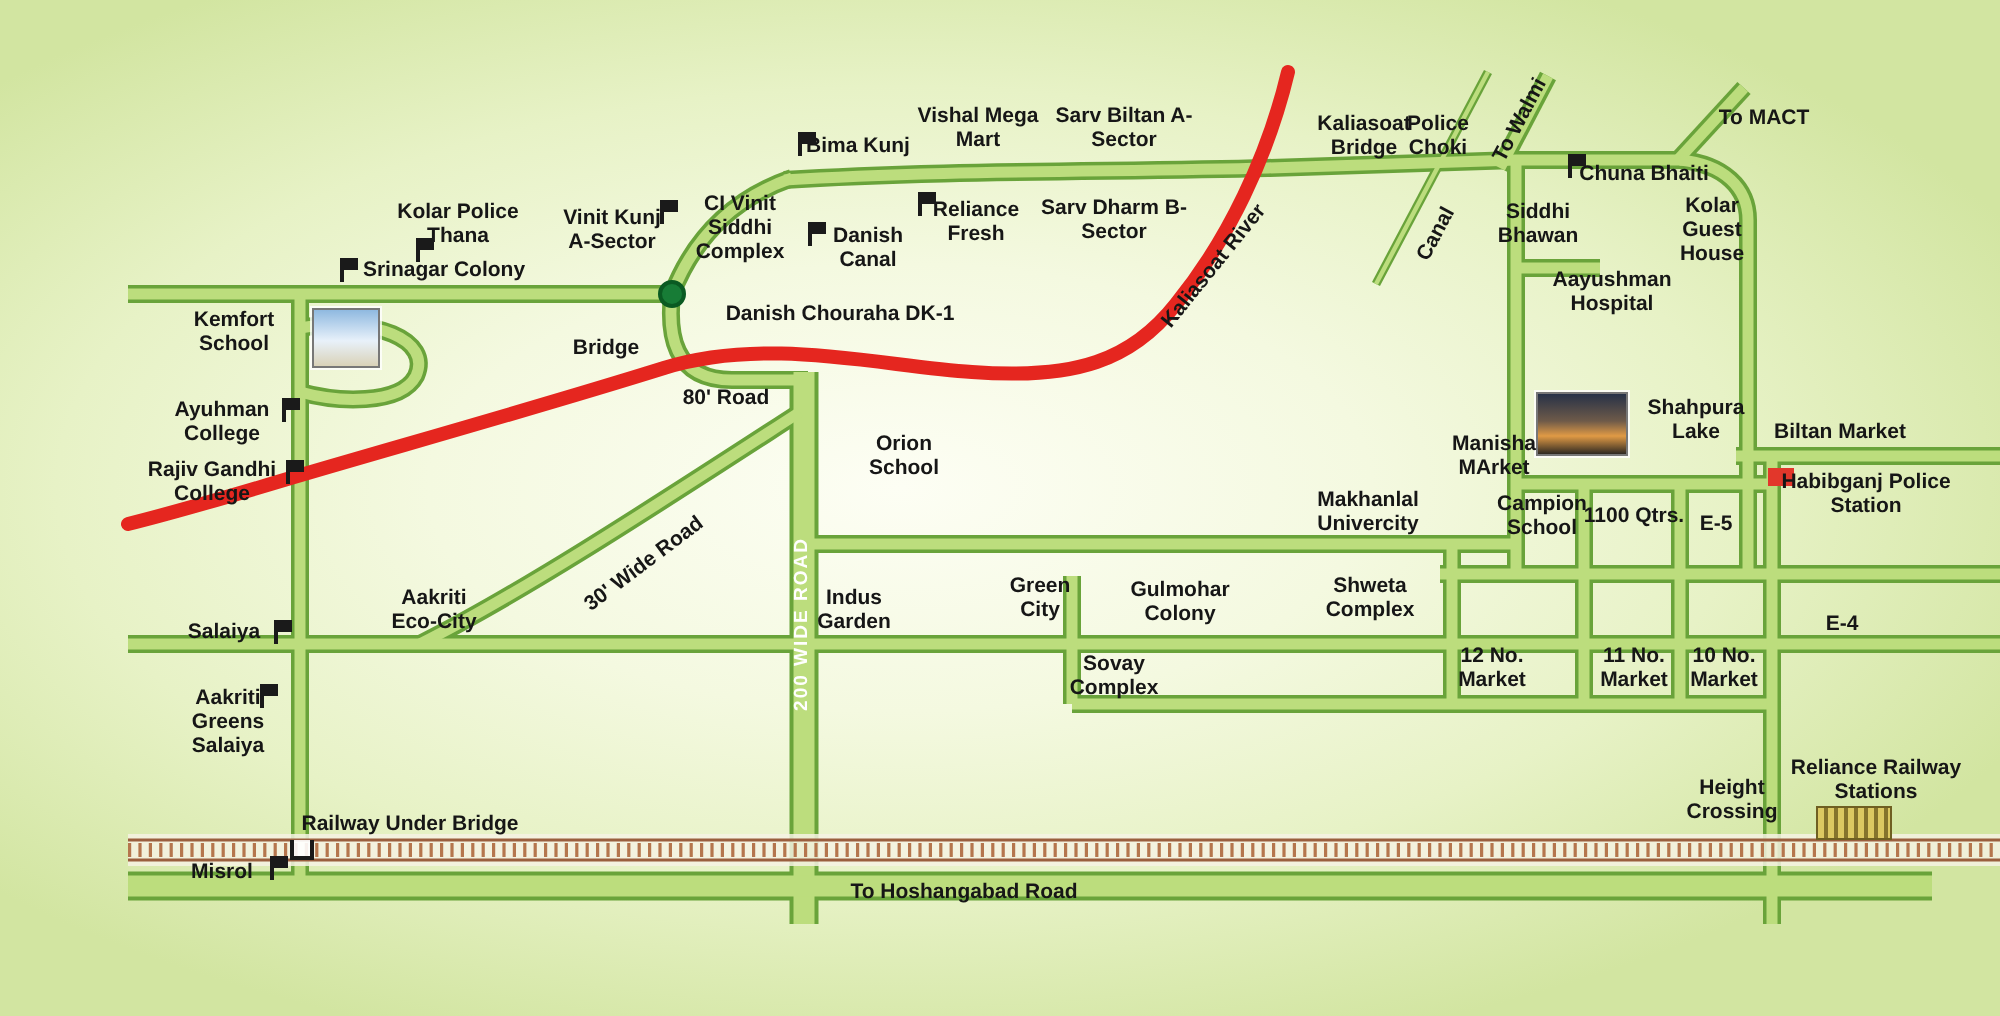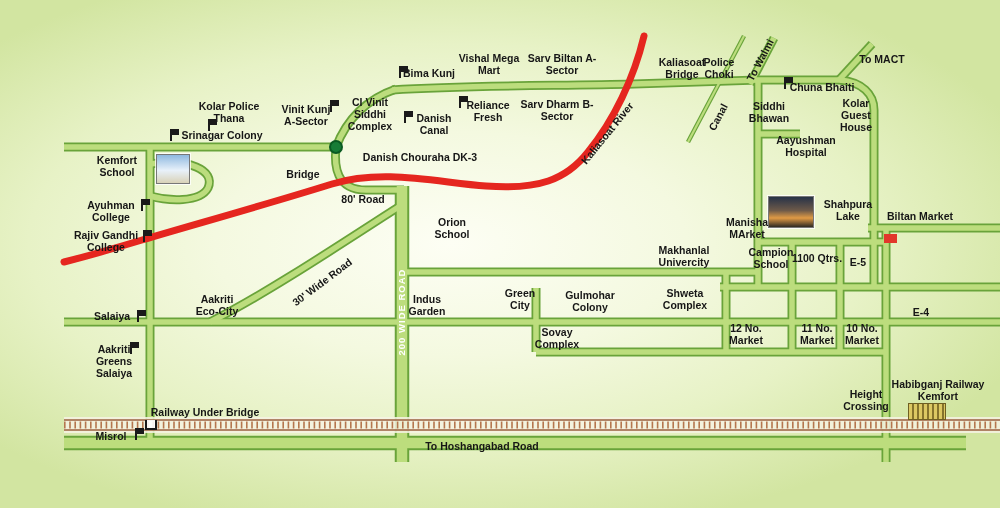--- a/index.html
+++ b/index.html
@@ -161,29 +161,30 @@
   <div class="lbl nw" style="left:882px;top:59px">To MACT</div>
   <div class="lbl" style="left:856px;top:115px;width:46px">Kolar Guest House</div>
   <div class="lbl" style="left:229px;top:112px;width:74px">Kolar Police Thana</div>
   <div class="lbl" style="left:306px;top:115px;width:60px">Vinit Kunj A-Sector</div>
   <div class="lbl" style="left:370px;top:114px;width:58px">CI Vinit Siddhi Complex</div>
   <div class="lbl" style="left:434px;top:124px;width:44px">Danish Canal</div>
   <div class="lbl" style="left:488px;top:111px;width:54px">Reliance Fresh</div>
   <div class="lbl" style="left:557px;top:110px;width:80px">Sarv Dharm B-Sector</div>
   <div class="lbl nw" style="left:222px;top:135px">Srinagar Colony</div>
   <div class="lbl" style="left:117px;top:166px;width:50px">Kemfort School</div>
-  <div class="lbl nw" style="left:420px;top:157px">Danish Chouraha DK-3</div>
+  <div class="lbl nw" style="left:420px;top:157px">Danish Chouraha DK-1</div>
   <div class="lbl nw" style="left:303px;top:174px">Bridge</div>
   <div class="lbl nw" style="left:363px;top:199px">80' Road</div>
   <div class="lbl nw" style="left:607px;top:133px;transform:translate(-50%,-50%) rotate(-51deg)">Kaliasoat River</div>
   <div class="lbl nw" style="left:718px;top:117px;transform:translate(-50%,-50%) rotate(-62deg)">Canal</div>
   <div class="lbl" style="left:769px;top:112px;width:48px">Siddhi Bhawan</div>
   <div class="lbl" style="left:806px;top:146px;width:74px">Aayushman Hospital</div>
   <div class="lbl" style="left:848px;top:210px;width:58px">Shahpura Lake</div>
   <div class="lbl nw" style="left:920px;top:216px">Biltan Market</div>
+  <div class="lbl" style="left:933px;top:247px;width:86px">Habibganj Police Station</div>
   <div class="lbl" style="left:747px;top:228px;width:56px">Manisha MArket</div>
   <div class="lbl" style="left:684px;top:256px;width:72px">Makhanlal Univercity</div>
   <div class="lbl" style="left:771px;top:258px;width:54px">Campion School</div>
   <div class="lbl" style="left:817px;top:258px;width:54px">1100 Qtrs.</div>
   <div class="lbl nw" style="left:858px;top:262px">E-5</div>
   <div class="lbl nw" style="left:921px;top:312px">E-4</div>
   <div class="lbl" style="left:111px;top:211px;width:58px">Ayuhman College</div>
   <div class="lbl" style="left:106px;top:241px;width:78px">Rajiv Gandhi College</div>
   <div class="lbl" style="left:452px;top:228px;width:44px">Orion School</div>
   <div class="lbl nw" style="left:322px;top:282px;transform:translate(-50%,-50%) rotate(-37deg)">30' Wide Road</div>
@@ -196,15 +197,15 @@
   <div class="lbl" style="left:746px;top:334px;width:46px">12 No. Market</div>
   <div class="lbl" style="left:817px;top:334px;width:46px">11 No. Market</div>
   <div class="lbl" style="left:862px;top:334px;width:46px">10 No. Market</div>
   <div class="lbl nw" style="left:112px;top:316px">Salaiya</div>
   <div class="lbl" style="left:217px;top:305px;width:52px">Aakriti Eco-City</div>
   <div class="lbl" style="left:114px;top:361px;width:46px">Aakriti Greens Salaiya</div>
   <div class="lbl nw" style="left:205px;top:412px">Railway Under Bridge</div>
   <div class="lbl nw" style="left:111px;top:436px">Misrol</div>
   <div class="lbl nw" style="left:482px;top:446px">To Hoshangabad Road</div>
   <div class="lbl" style="left:866px;top:400px;width:52px">Height Crossing</div>
-  <div class="lbl" style="left:938px;top:390px;width:95px">Habibganj Railway Kemfort</div>
+  <div class="lbl" style="left:938px;top:390px;width:95px">Reliance Railway Stations</div>
 
 </div>
 
 </body></html>

